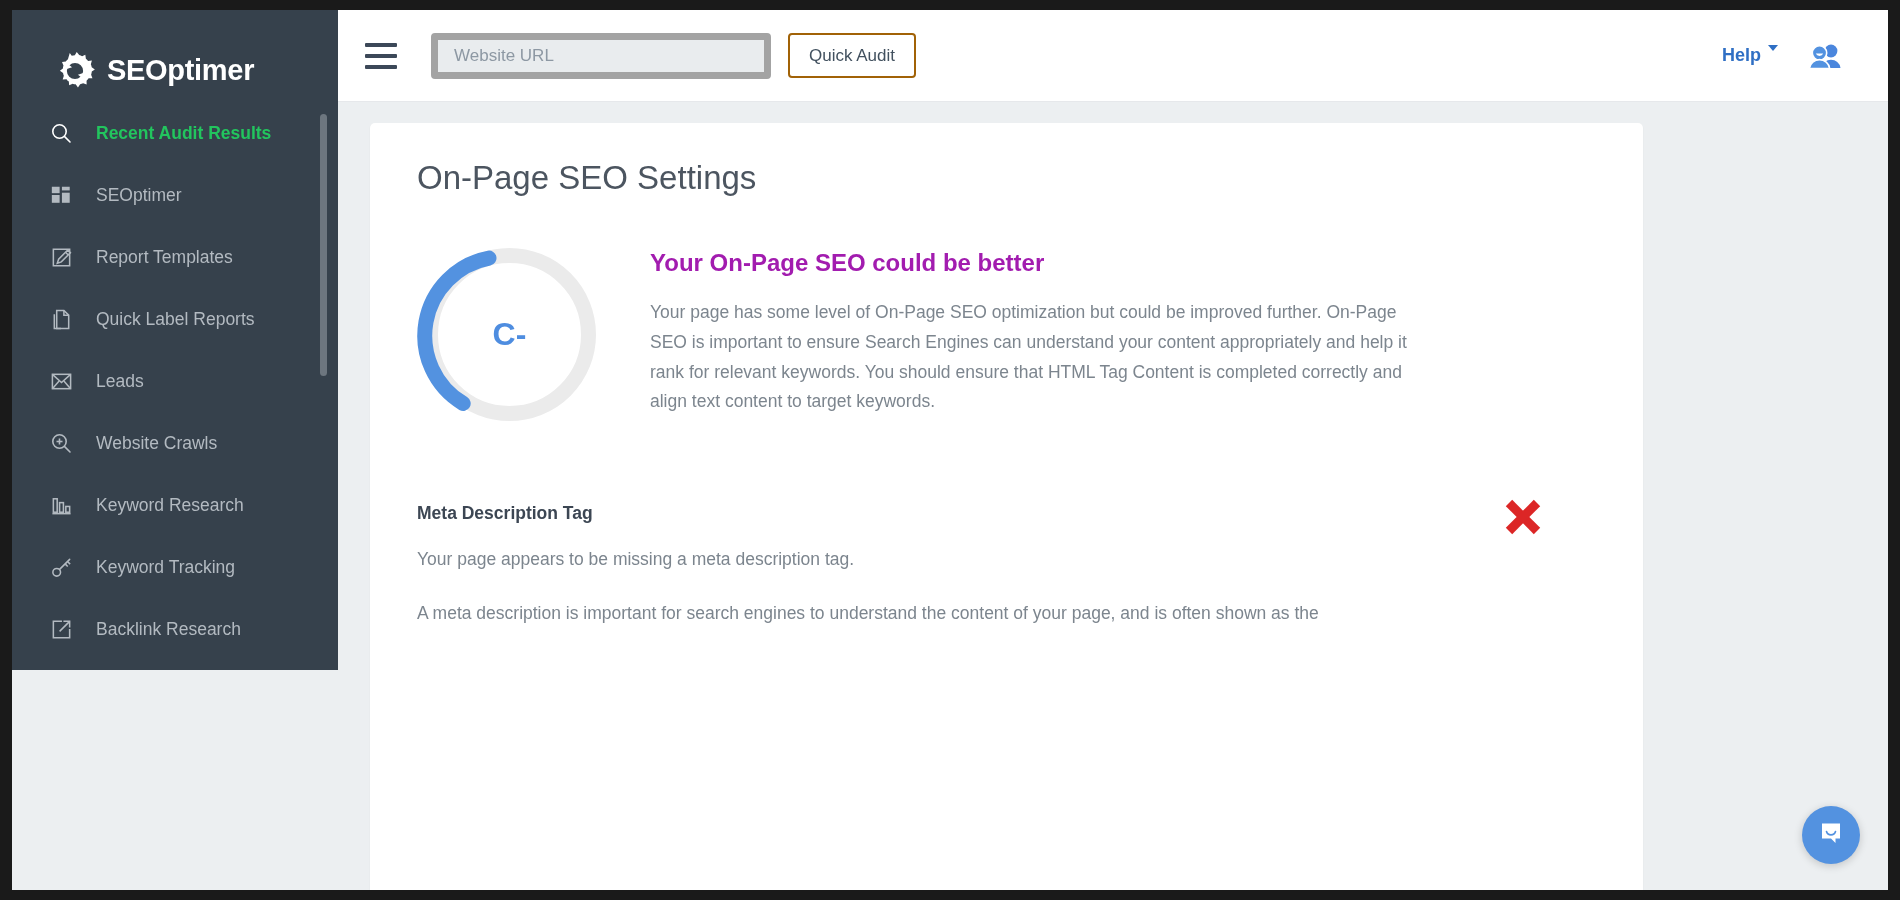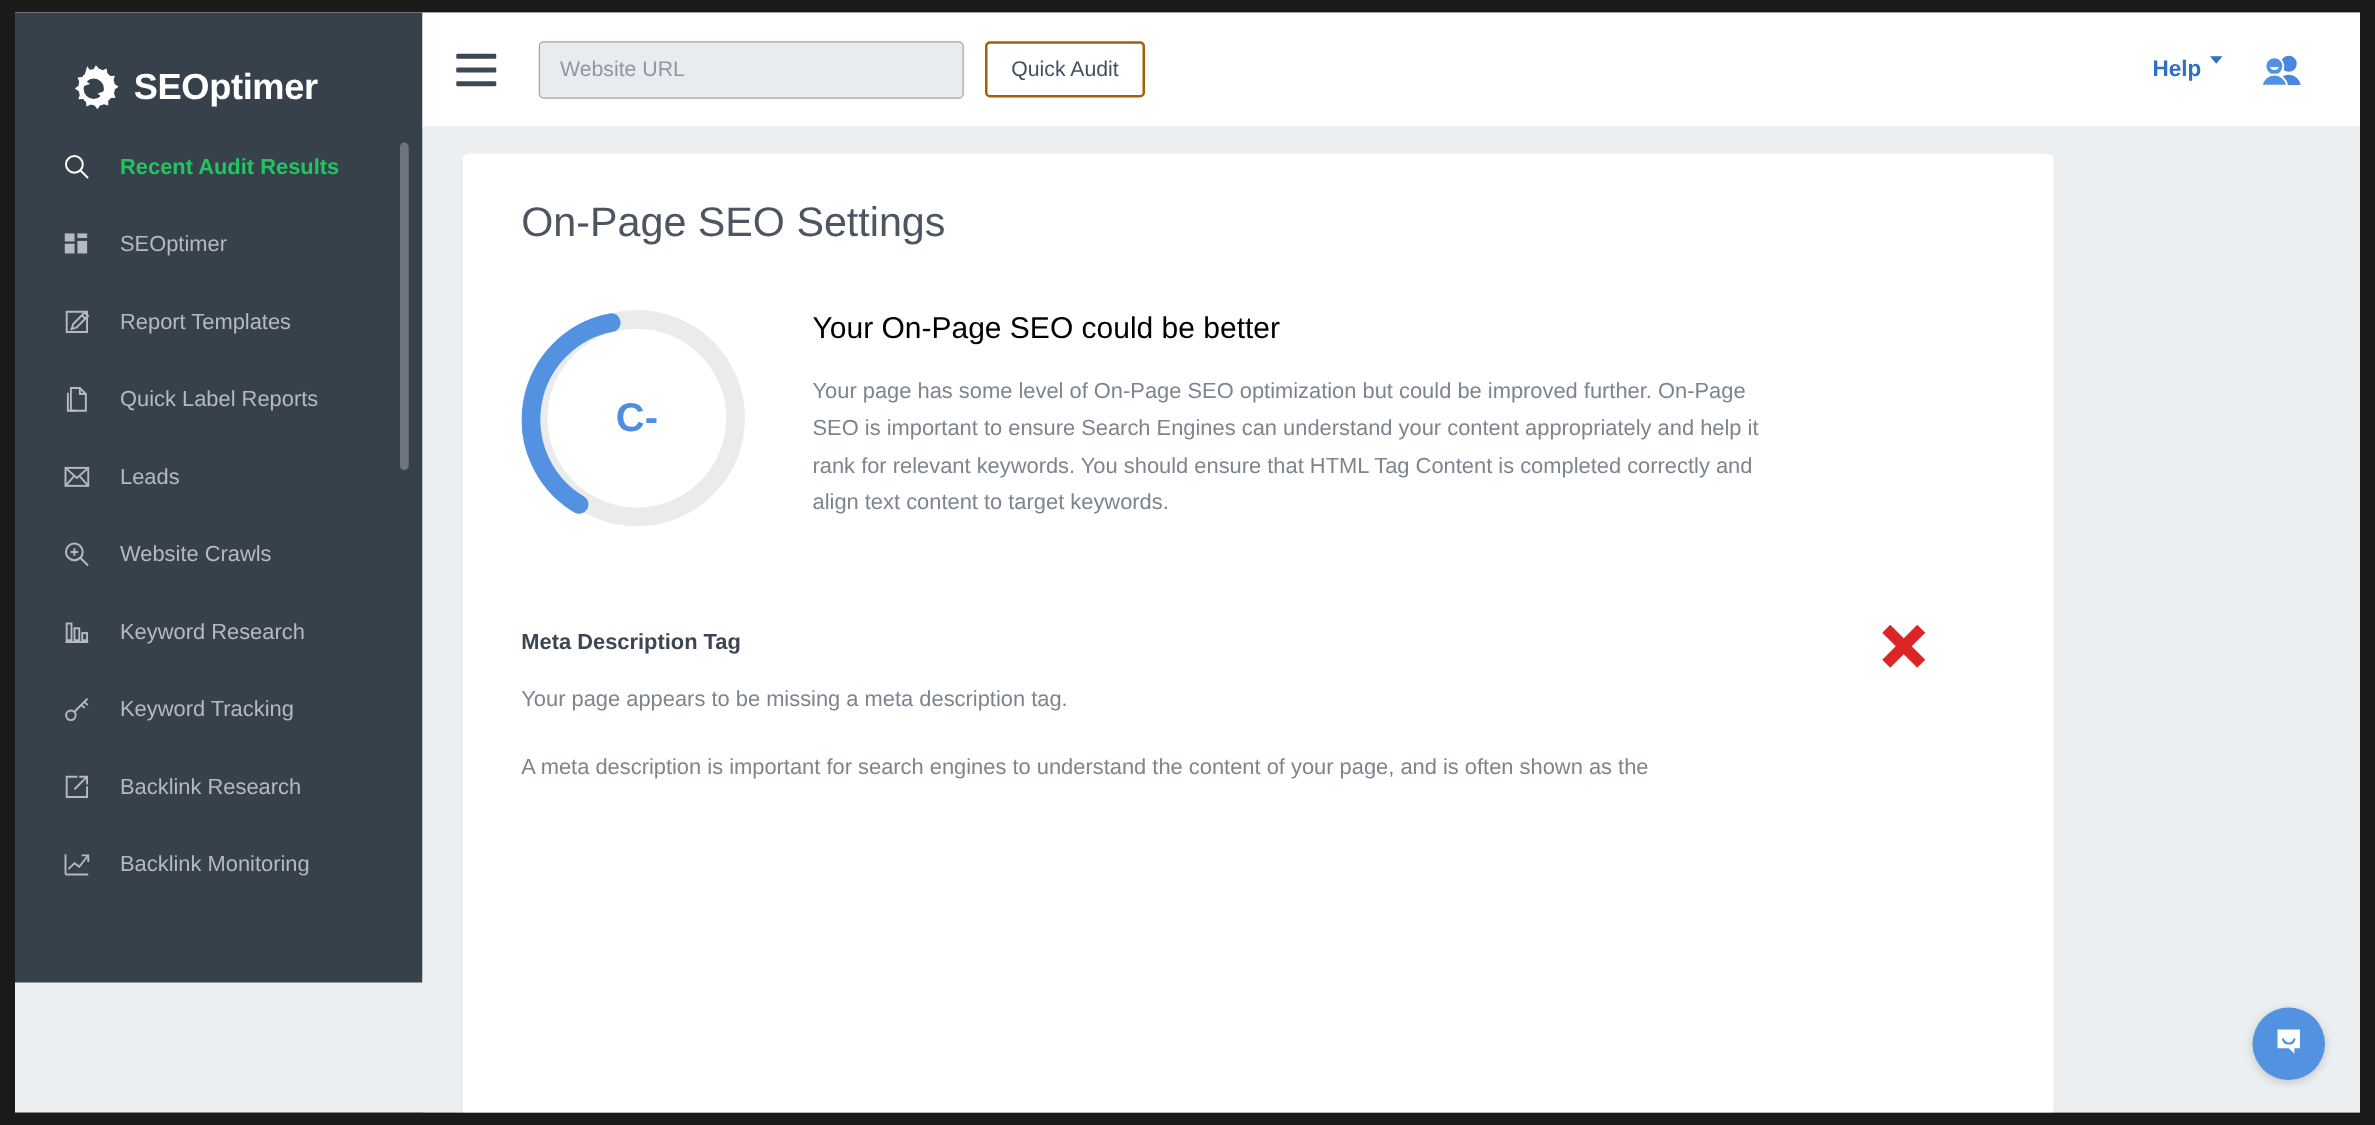--- a/index.html
+++ b/index.html
@@ -13,21 +13,21 @@
     position: absolute;
     left: 12px; top: 10px;
     width: 1876px; height: 880px;
     background: #eceff1;
     overflow: hidden;
   }
 
   
   #sidebar {
     position: absolute; left: 0; top: 0;
-    width: 326px; height: 776px;
+    width: 326px; height: 660px;
     background: #36414c;
     overflow: hidden;
   }
   #brand {
     display: flex; align-items: center;
     gap: 11px;
     padding: 29px 0 0 42px;
     height: 92px;
   }
   #brand .logo-mark { width: 42px; height: 42px; flex: none; }
@@ -84,21 +84,21 @@
     cursor: pointer;
   }
   #hamburger span {
     display: block; height: 4px; width: 100%;
     background: #3c4858; border-radius: 1px;
   }
   #url-input {
     margin-left: 34px;
     width: 340px; height: 46px;
     background: #e9ecee;
-    border: 1px solid #a3a3a3;
+    border: 7px solid #a3a3a3;
     border-radius: 4px;
     padding: 0 16px;
     font-size: 17px;
     color: #a21caf;
     font-family: "Liberation Sans", sans-serif;
     outline: none;
   }
   #url-input::placeholder { color: #8d98a3; }
   #quick-audit-btn {
     margin-left: 17px;
@@ -165,22 +165,22 @@
   }
   #gauge { width: 185px; height: 185px; flex: none; position: relative; }
   #gauge .grade {
     position: absolute; inset: 0;
     display: flex; align-items: center; justify-content: center;
     font-size: 32px; font-weight: 700;
     color: #4e8de0;
   }
   #summary-text { padding-top: 7px; }
   #summary-heading {
-    font-size: 24px; font-weight: 400;
-    color: #000000;
+    font-size: 24px; font-weight: 700;
+    color: #a21caf;
     margin-bottom: 21px;
   }
   #summary-body {
     font-size: 17.5px;
     line-height: 1.70;
     color: #7c858e;
     max-width: 770px;
   }
 
   

